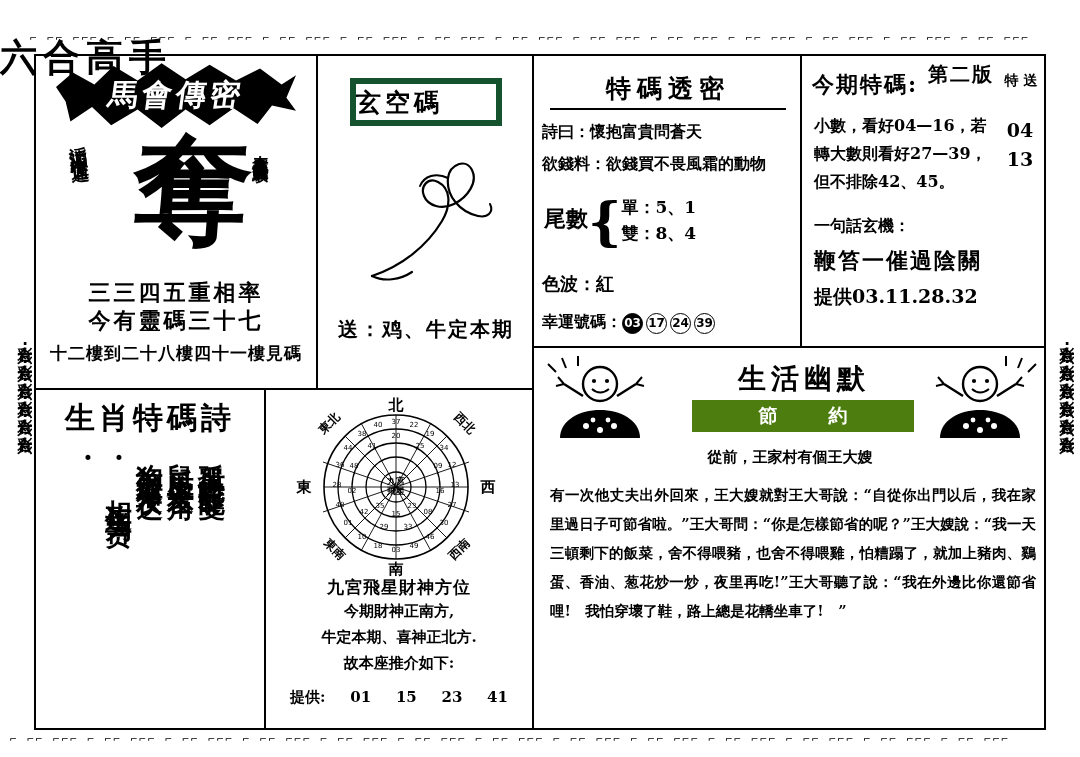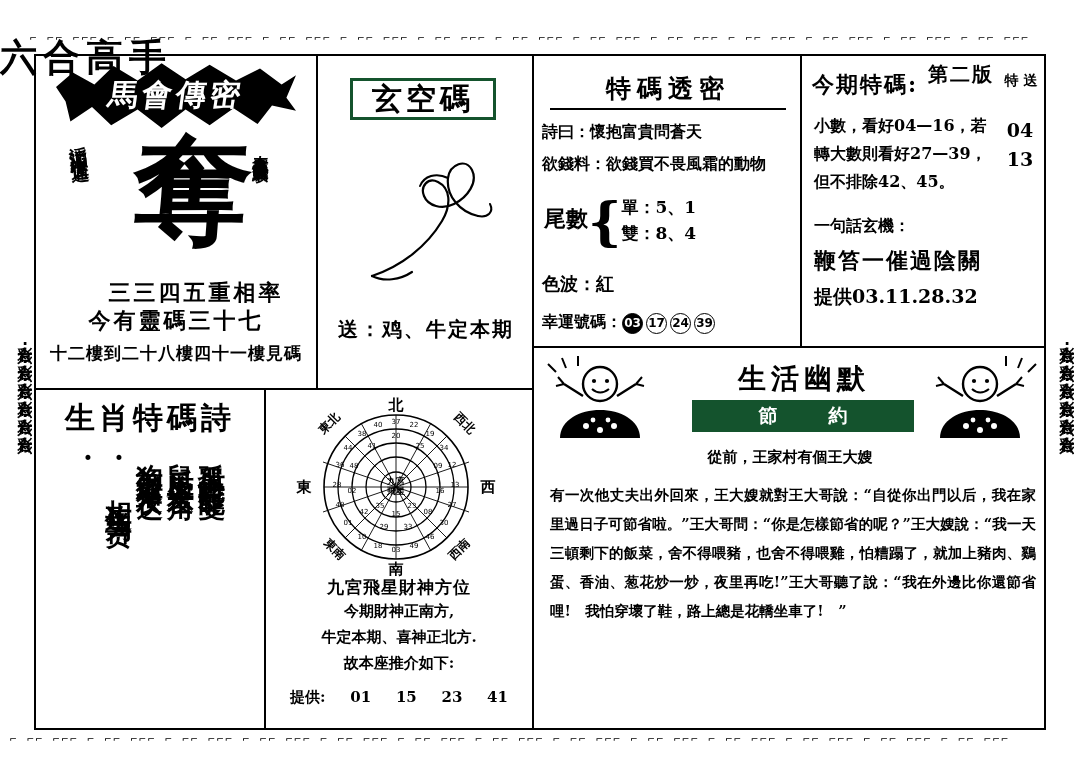--- a/index.html
+++ b/index.html
@@ -138,44 +138,44 @@
     position: absolute; left: 215px; top: 86px;
     writing-mode: vertical-rl; text-orientation: upright;
     font-family: "DejaVu Serif", serif;
     font-size: 16px; font-weight: bold; line-height: 1.15;
     letter-spacing: 2px;
   }
   .p1-line1 {
     position: absolute; left: 0; top: 222px; width: 280px;
     text-align: center;
     font-family: "DejaVu Serif", serif;
-    font-size: 22px; font-weight: bold; letter-spacing: 3px; padding-left: 20px;
+    font-size: 22px; font-weight: bold; letter-spacing: 3px;
   }
   .p1-line2 {
     position: absolute; left: 0; top: 250px; width: 280px;
     text-align: center;
     font-family: Liberation Sans, sans-serif;
     font-size: 22px; font-weight: bold; letter-spacing: 3px;
   }
   .p1-line3 {
     position: absolute; left: 0; top: 286px; width: 280px;
     text-align: center;
     font-family: "DejaVu Serif", serif;
     font-size: 17px; font-weight: bold; letter-spacing: 1px;
   }
 
   
   .p2 { position: absolute; left: 320px; top: 56px; width: 212px; height: 330px; }
   .p2-box {
     position: absolute; left: 30px; top: 22px;
     width: 140px; height: 36px;
-    border: 3px solid #14532d;
-    display: flex; align-items: center; justify-content: center;
-    font-family: "DejaVu Serif", serif;
-    font-size: 30px; font-weight: bold; letter-spacing: 4px;
+    border: 6px solid #14532d;
+    display: flex; align-items: center; 
+    font-family: "DejaVu Serif", serif;
+    font-size: 25px; font-weight: bold; letter-spacing: 4px;
   }
   .p2-svg { position: absolute; left: 12px; top: 70px; }
   .p2-foot {
     position: absolute; left: 0; top: 260px; width: 212px;
     text-align: center;
     font-family: "DejaVu Serif", serif;
     font-size: 20px; font-weight: bold; letter-spacing: 2px;
   }
 
   
@@ -309,21 +309,21 @@
   
   .p7 { position: absolute; left: 534px; top: 350px; width: 516px; height: 378px; }
   .p7-title {
     position: absolute; left: 160px; top: 10px; width: 220px;
     text-align: center;
     font-family: "DejaVu Serif", serif;
     font-size: 28px; font-weight: bold; letter-spacing: 5px;
   }
   .p7-bar {
     position: absolute; left: 158px; top: 50px; width: 222px; height: 32px;
-    background: #14532d; color: #fff;
+    background: #4d7c0f; color: #fff;
     display: flex; align-items: center; justify-content: center;
     font-family: "DejaVu Serif", serif;
     font-size: 19px; font-weight: bold; letter-spacing: 16px;
     text-indent: 16px;
   }
   .p7-sub {
     position: absolute; left: 0; top: 98px; width: 512px;
     text-align: center;
     font-family: "DejaVu Serif", serif;
     font-size: 15px; font-weight: bold;

